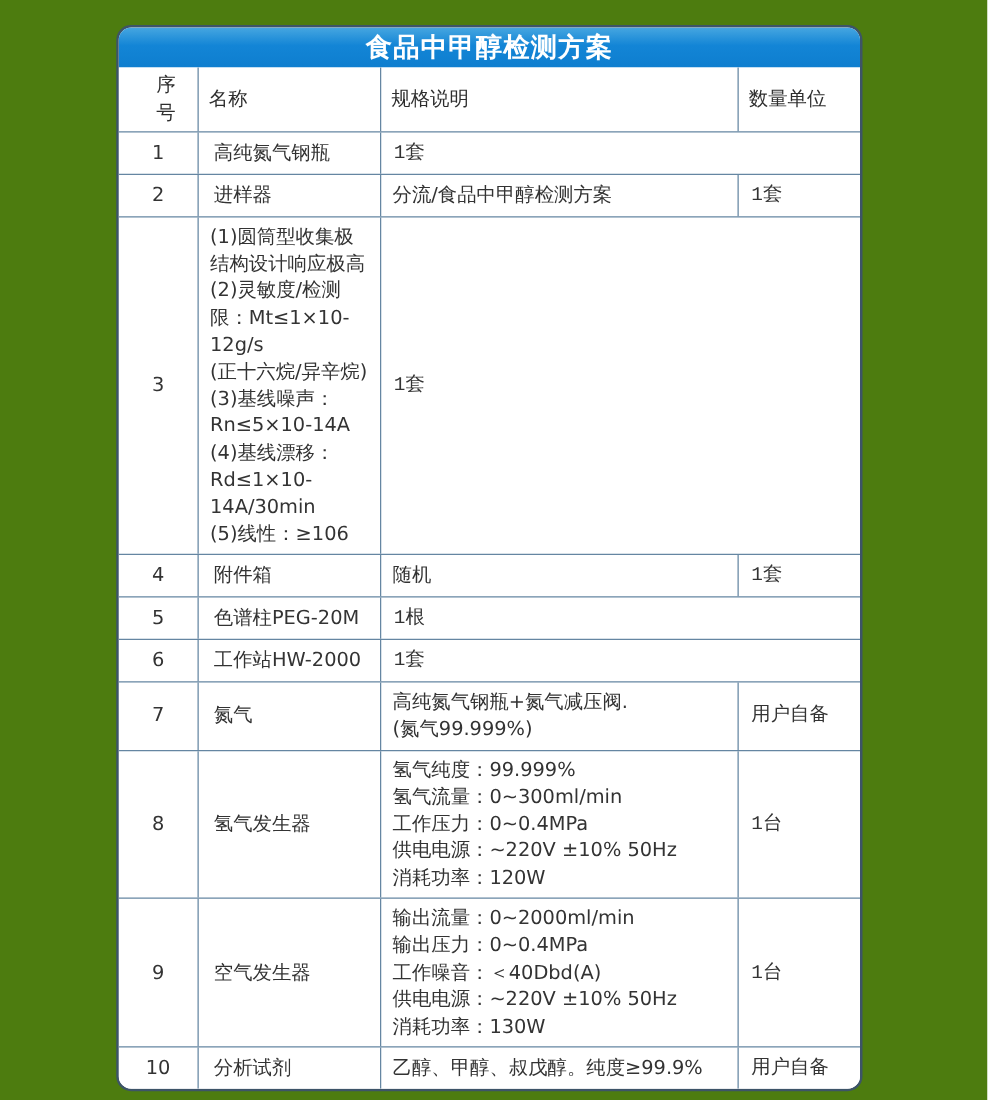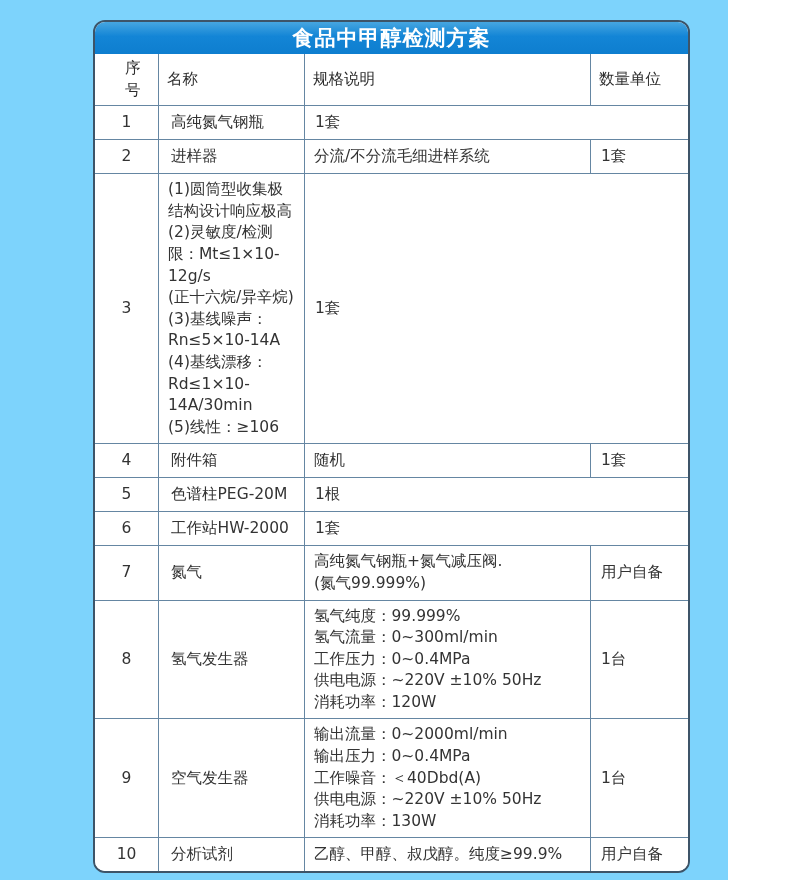--- a/index.html
+++ b/index.html
@@ -3,23 +3,23 @@
 <meta charset="utf-8">
 <style>
   html, body {
     margin: 0;
     padding: 0;
     background: #ffffff;
     font-family: "DejaVu Sans", "Liberation Sans", sans-serif;
   }
   .page {
     position: relative;
-    width: 728px;
+    width: 790px;
     height: 880px;
-    background: #7dd3fc;
+    background: #4d7c0f;
     overflow: hidden;
   }
   .spec-table {
     position: absolute;
     left: 93px;
     top: 20px;
     width: 597px;
     border: 2px solid #3d5468;
     border-radius: 12px;
     overflow: hidden;
@@ -50,21 +50,21 @@
     line-height: 21.6px;
     display: flex;
     align-items: center;
     box-sizing: border-box;
     padding: 5px 8px;
   }
   .cell:last-child { border-right: none; }
   .cell.num { justify-content: center; text-align: center; }
   .cell.name { padding-left: 12px; }
   .cell.spec { white-space: pre-line; padding-left: 9px; }
-  .cell.qty { padding-left: 10px; }
+  .cell.qty { padding-left: 10px; font-family: Liberation Mono, monospace; }
   .header-row .cell {
     font-weight: 500;
     color: #2d2d2d;
     min-height: 32px;
     padding-top: 4px;
     padding-bottom: 4px;
   }
   .header-row .cell.colhead-num { justify-content: flex-start; padding-left: 30px; }
   .body-row .cell { min-height: 33px; }
 </style>
@@ -85,21 +85,21 @@
 
     <div class="grid-row body-row">
       <div class="cell num">1</div>
       <div class="cell name">高纯氮气钢瓶</div>
       <div class="cell qty">1套</div>
     </div>
 
     <div class="grid-row body-row">
       <div class="cell num">2</div>
       <div class="cell name">进样器</div>
-      <div class="cell spec">分流/不分流毛细进样系统</div>
+      <div class="cell spec">分流/食品中甲醇检测方案</div>
       <div class="cell qty">1套</div>
     </div>
 
     <div class="grid-row body-row">
       <div class="cell num">3</div>
       <div class="cell spec">(1)圆筒型收集极结构设计响应极高
 (2)灵敏度/检测限：Mt≤1×10-12g/s
 (正十六烷/异辛烷)
 (3)基线噪声：Rn≤5×10-14A
 (4)基线漂移：Rd≤1×10-14A/30min

